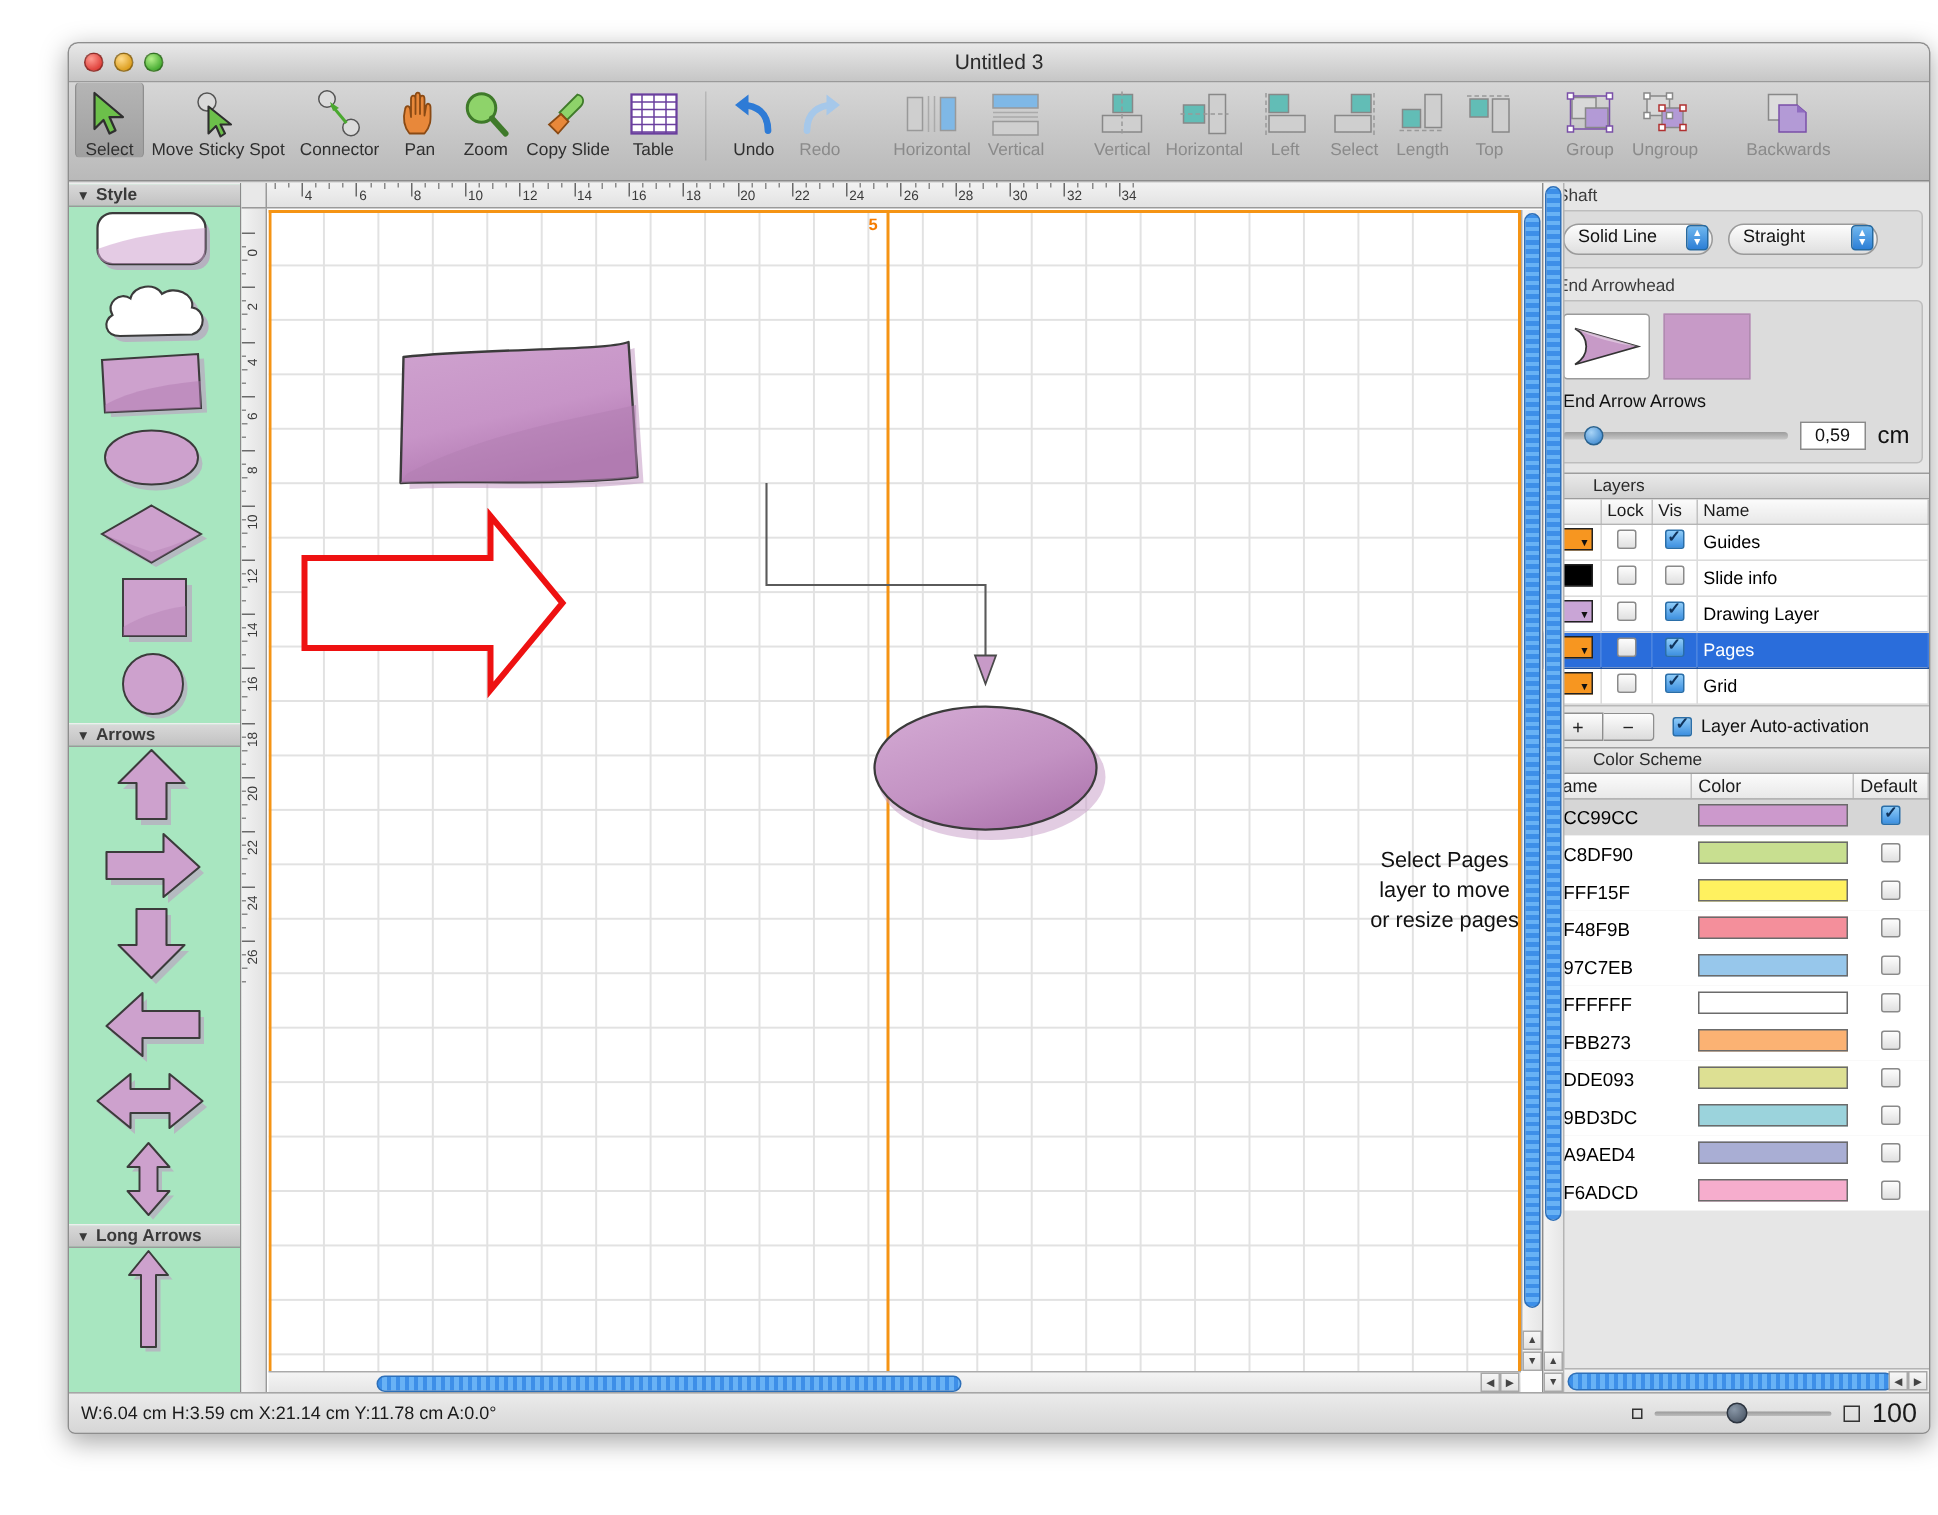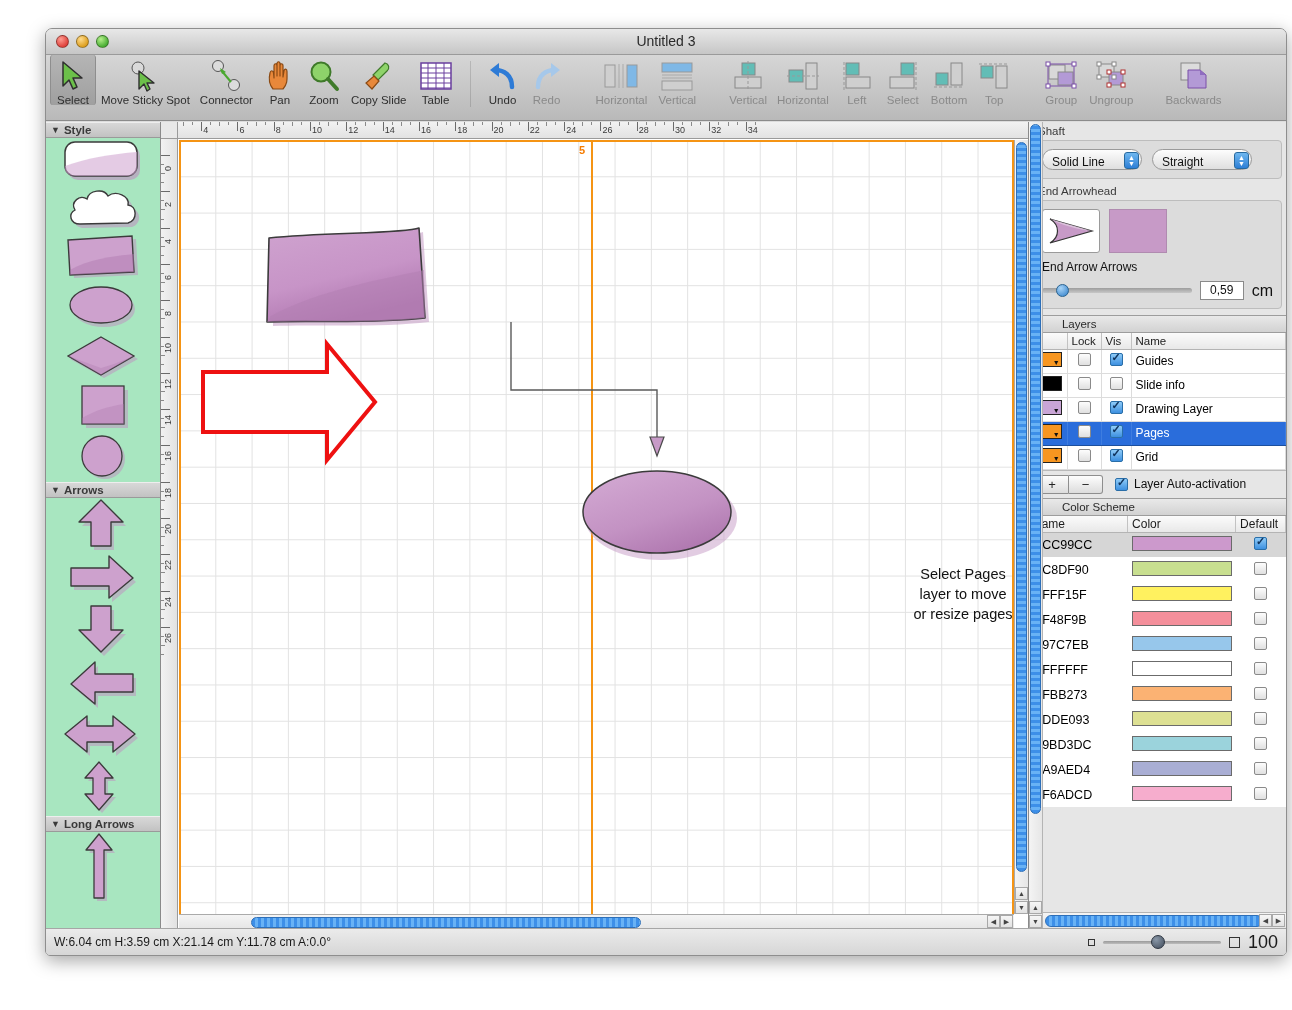--- a/index.html
+++ b/index.html
@@ -150,21 +150,21 @@
     background:linear-gradient(#fdfdfd,#e4e4e4); display:inline-block; position:relative; flex:none;
   }
   .cb.on { background:linear-gradient(#7fc2f5,#2f87de); border-color:#2a6ea8; }
   .cb.on::after {
     content:"✓"; position:absolute; left:1px; top:-3px; font-size:12px; color:#10335c; font-weight:bold;
   }
   .sect-label { font-size:11.5px; color:#3a3a3a; margin:3px 0 3px 9px; }
   .popup {
     height:21px; border-radius:11px; border:1px solid #9a9a9a;
     background:linear-gradient(#fdfdfd,#dfdfdf);
-    display:inline-flex; align-items:flex-end; padding:0 2px 0 9px;
+    display:inline-flex; align-items:flex-start; padding:0 2px 0 9px;
     font-size:12px; color:#111; position:relative;
   }
   .popup .stepper {
     width:15px; height:17px; border-radius:3px; margin-left:auto;
     background:linear-gradient(#6fb7ef,#2d7fd6); border:1px solid #26699f;
     display:flex; flex-direction:column; align-items:center; justify-content:center;
     color:#fff; font-size:7px; line-height:6px;
   }
   .swatchbox {
     width:58px; height:44px; background:#fff; border:1px solid #9a9a9a; border-radius:3px;
@@ -407,21 +407,21 @@
     <span class="lbl">Select</span>
         </div>
         <div class="tbtn dim">
     <span class="ico">
             <svg width="34" height="34" viewBox="0 0 34 34">
               <rect x="4" y="14" width="12" height="12" fill="#62bdb6" stroke="#888"></rect>
               <rect x="19" y="4" width="11" height="22" fill="#cfcfcf" stroke="#888"></rect>
               <line x1="2" y1="28" x2="32" y2="28" stroke="#999" stroke-dasharray="3,2"></line>
             </svg>
           </span>
-    <span class="lbl">Bottom</span>
+    <span class="lbl">Length</span>
         </div>
         <div class="tbtn dim">
     <span class="ico">
             <svg width="34" height="34" viewBox="0 0 34 34">
               <line x1="2" y1="5" x2="32" y2="5" stroke="#999" stroke-dasharray="3,2"></line>
               <rect x="4" y="7" width="12" height="12" fill="#62bdb6" stroke="#888"></rect>
               <rect x="19" y="7" width="11" height="22" fill="#cfcfcf" stroke="#888"></rect>
             </svg>
           </span>
     <span class="lbl">Top</span>

